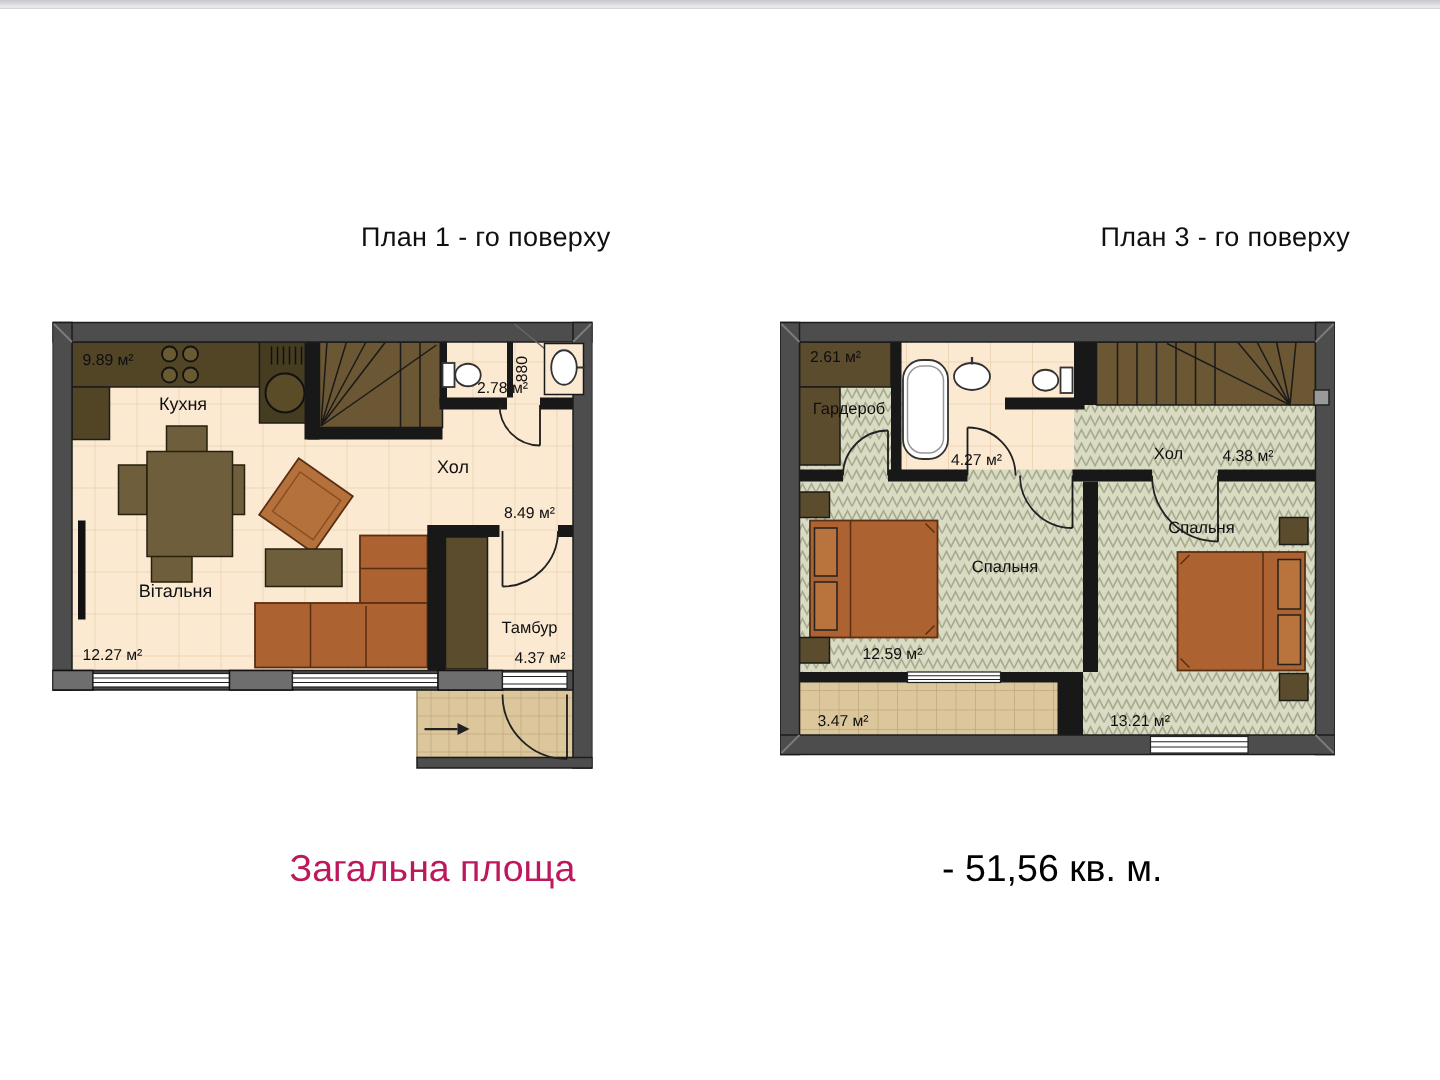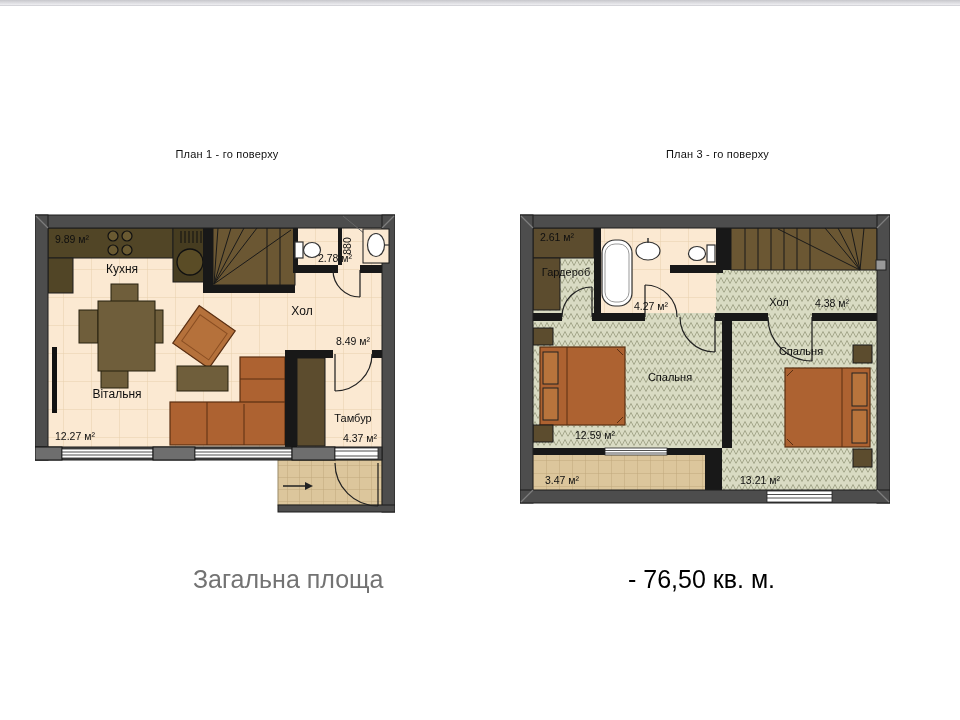--- a/index.html
+++ b/index.html
@@ -1,27 +1,27 @@
 <!DOCTYPE html>
 <html><head>
 <meta charset="utf-8">
 <style>
   html,body{margin:0;padding:0;background:#fff;}
   body{width:960px;height:720px;position:relative;overflow:hidden;
        font-family:"Liberation Sans",sans-serif;color:#111;}
   .topbar{position:absolute;left:0;top:0;width:960px;height:5px;
           background:linear-gradient(#c7c7cc,#eeeef1);border-bottom:1px solid #d5d5da;}
-  .plan-title{position:absolute;top:148px;font-size:11px;color:#101010;
-              text-align:center;letter-spacing:.2px;}
+  .plan-title{position:absolute;top:148px;font-size:18px;color:#101010;
+              text-align:right;letter-spacing:.2px;}
   #t1{left:47px;width:360px;}
   #t2{left:535px;width:365px;}
   .plansvg{position:absolute;}
   #plan1svg{left:35px;top:213px;}
   #plan2svg{left:520px;top:213px;}
-  .footer-label{position:absolute;left:193px;top:565px;font-size:25px;color:#737373;}
+  .footer-label{position:absolute;left:193px;top:565px;font-size:25px;color:#be185d;}
   .footer-value{position:absolute;left:628px;top:565px;font-size:25px;color:#000;}
   svg text{font-family:"Liberation Sans",sans-serif;fill:#0f0f0f;}
   .rname{font-size:12px;}
   .rname2{font-size:11px;}
   .rarea{font-size:10.5px;}
   .wall{fill:#4d4d4d;stroke:#1c1c1c;stroke-width:1;}
   .iwall{fill:#181818;stroke:none;}
   .bevel{stroke:#7d7d7d;stroke-width:1.2;}
   .pillar{fill:#6e6e6e;stroke:#111;stroke-width:1;}
   .winglass{fill:#ffffff;stroke:#222;stroke-width:.8;}
@@ -296,13 +296,13 @@
     <text class="rarea" x="312" y="94" text-anchor="middle">4.38 м²</text>
     <text class="rname2" x="150" y="168" text-anchor="middle">Спальня</text>
     <text class="rarea" x="75" y="226" text-anchor="middle">12.59 м²</text>
     <text class="rname2" x="281" y="142" text-anchor="middle">Спальня</text>
     <text class="rarea" x="240" y="271" text-anchor="middle">13.21 м²</text>
     <text class="rarea" x="25" y="271">3.47 м²</text>
   </g>
 </svg>
 
 <div class="footer-label">Загальна площа</div>
-<div class="footer-value">- 76,50 кв. м.</div>
+<div class="footer-value">- 51,56 кв. м.</div>
 
 </body></html>

